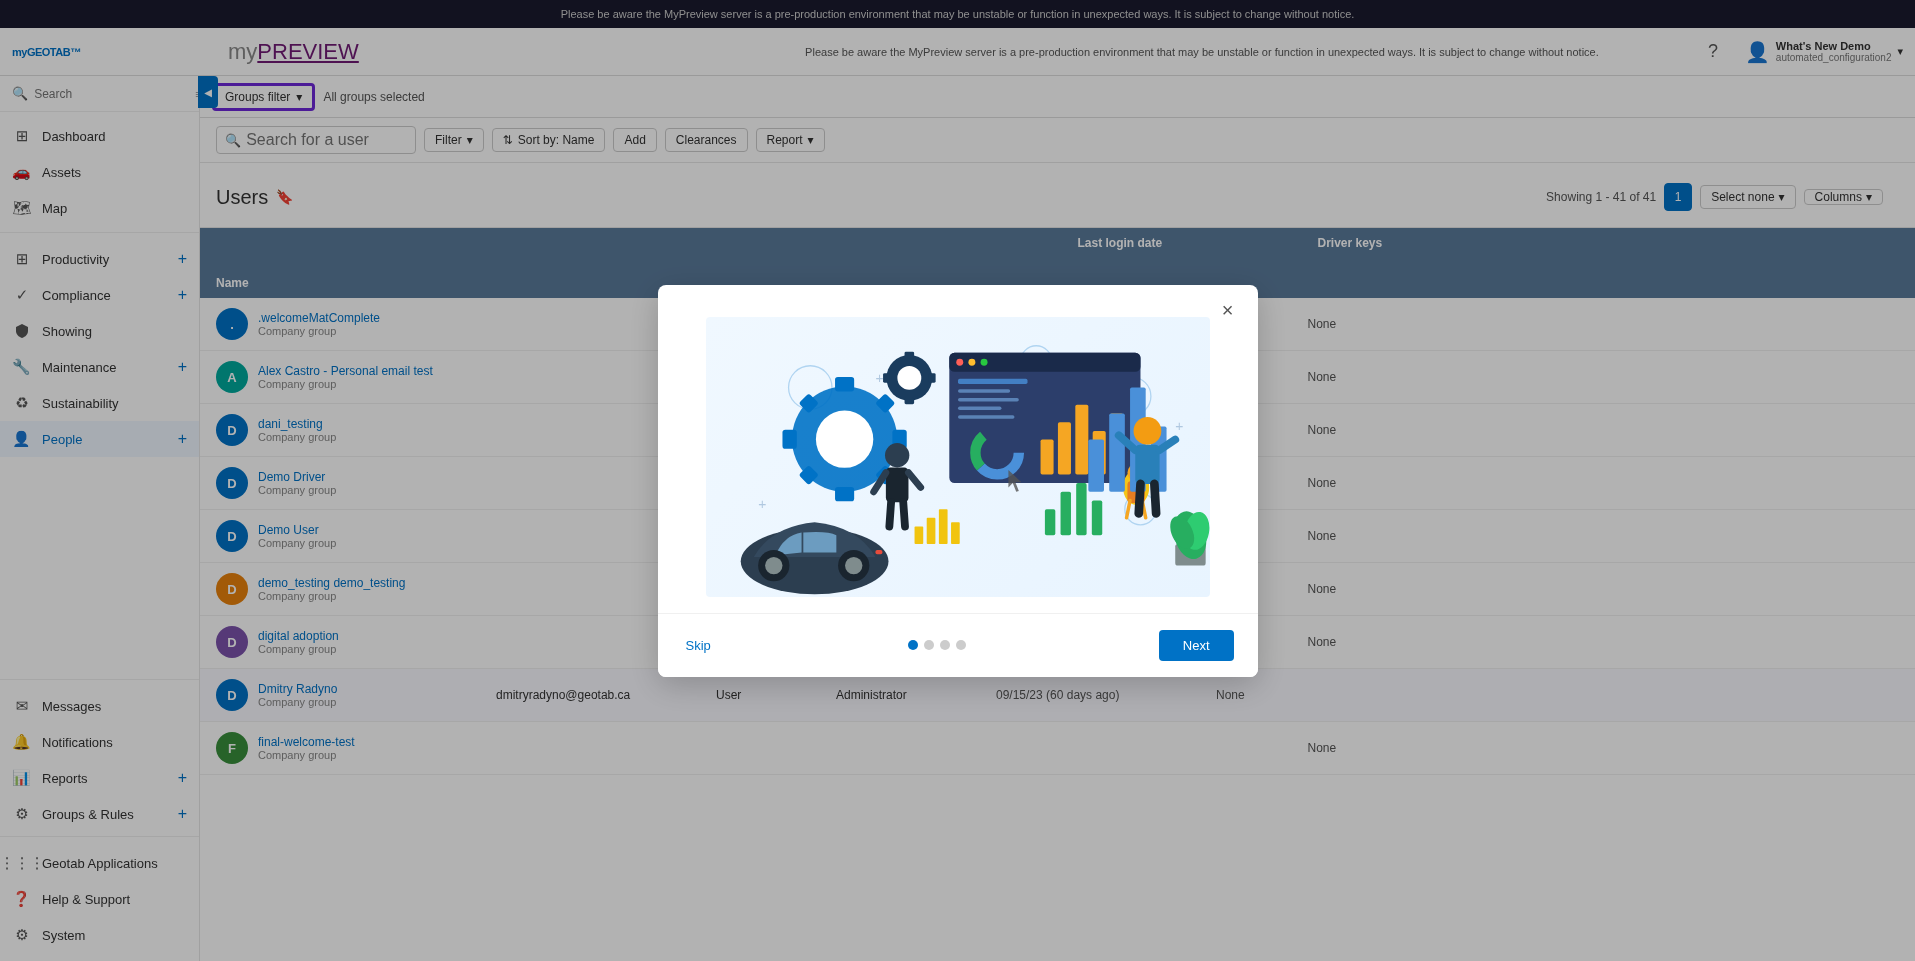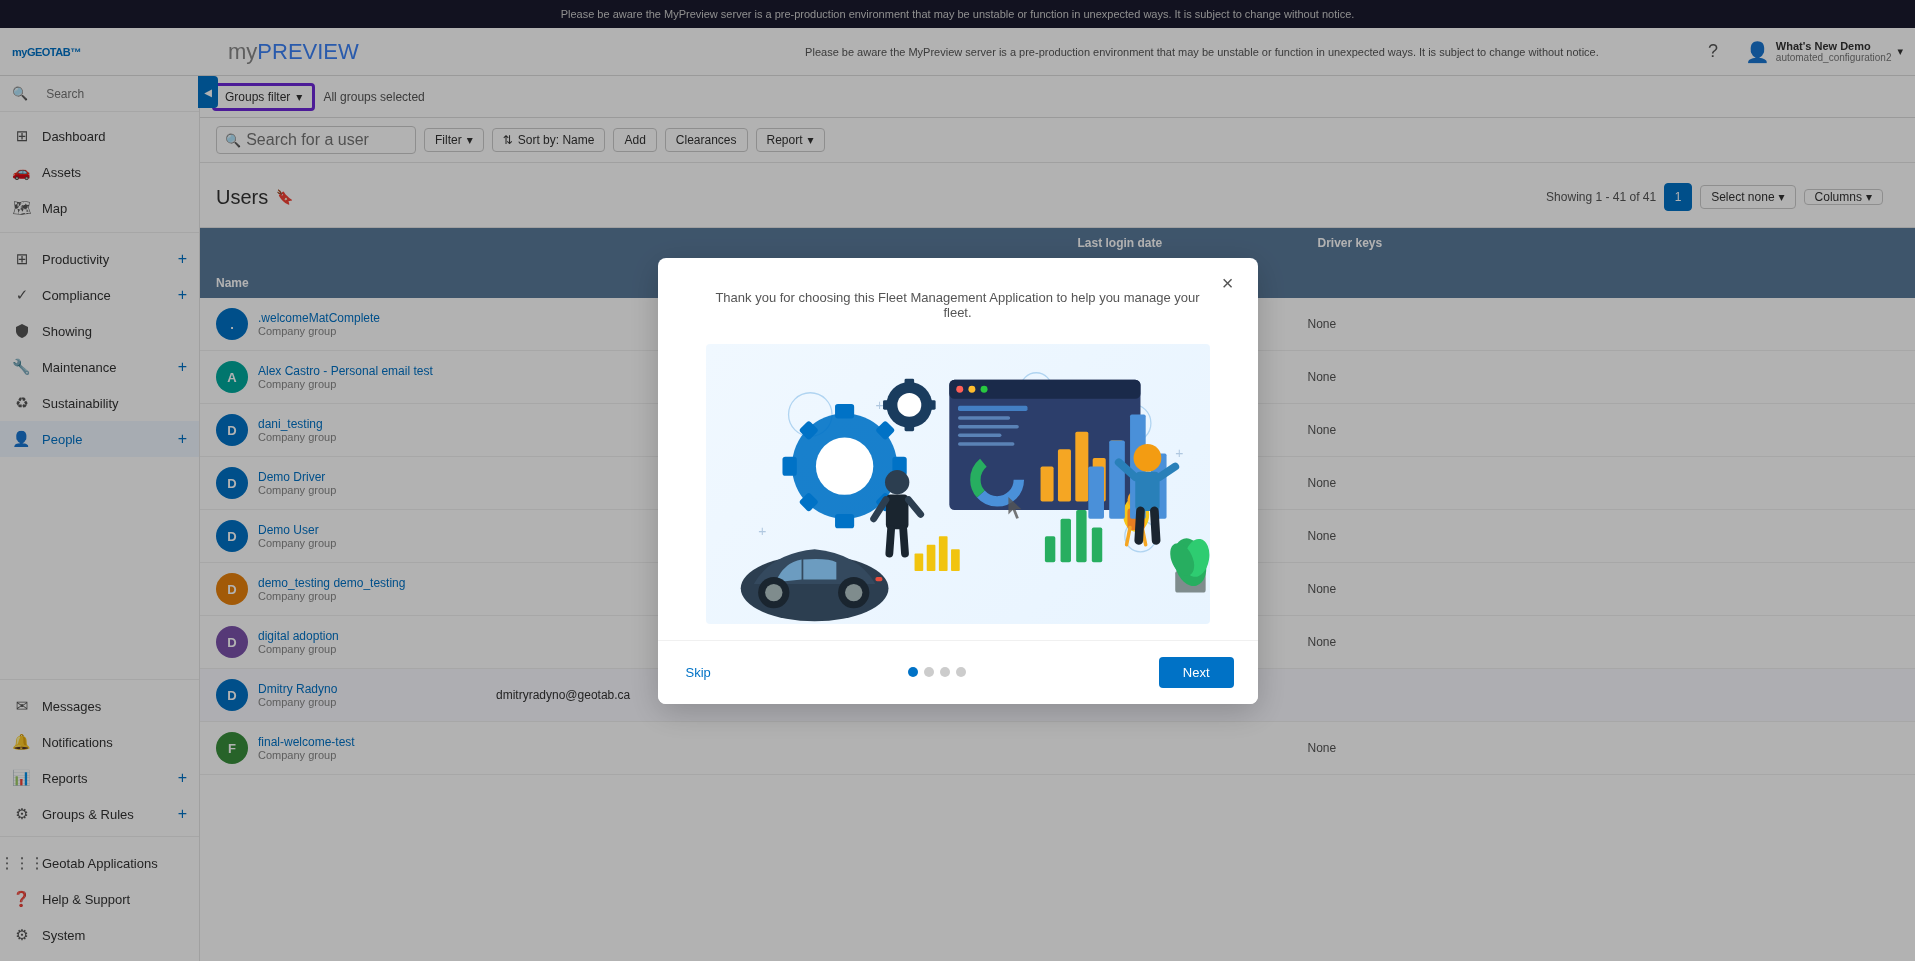--- a/index.html
+++ b/index.html
@@ -138,21 +138,20 @@
       gap: 6px;
     }
 
     .sidebar-search input {
       border: none;
       outline: none;
       font-size: 12px;
       color: #555;
       flex: 1;
       background: transparent;
-      margin-left: 12px;
     }
 
     .sidebar-search-icon { color: #888; font-size: 13px; }
 
     .sidebar-nav {
       padding: 8px 0;
       flex: 1;
     }
 
     .nav-item {
@@ -502,21 +501,21 @@
 
 <div class="top-banner">
   <span>Please be aware the MyPreview server is a pre-production environment that may be unstable or function in unexpected ways. It is subject to change without notice.</span>
 </div>
 
 <div class="header">
   <div class="header-logo">
     <span style="font-size:11px;font-weight:bold;color:#0072c6;letter-spacing:-0.5px;">my<strong>GEOTAB</strong>™</span>
   </div>
   <div class="header-mypreview">
-    <span style="font-size:22px;color:#888;font-weight:300;">my<strong style="color:#3b82f6;">PREVIEW</strong></span>
+    <span style="font-size:22px;color:#888;font-weight:300;">my<strong style="color:#701a75;text-decoration:underline;">PREVIEW</strong></span>
   </div>
   <div class="header-notice">Please be aware the MyPreview server is a pre-production environment that may be unstable or function in unexpected ways. It is subject to change without notice.</div>
   <div class="header-actions">
     <button class="header-icon-btn" title="Help">?</button>
     <div class="header-user">
       <span style="font-size:20px;color:#ccc;">👤</span>
       <div>
         <div class="user-name">What's New Demo</div>
         <div class="user-sub">automated_configuration2</div>
       </div>
@@ -818,21 +817,20 @@
   </div>
 </div>
 
 <div class="modal-overlay">
   <div class="modal">
     <button class="modal-close">
       <span>×</span>
     </button>
 
     <div class="modal-body">
-      <p class="modal-subtitle">Thank you for choosing this Fleet Management Application to help you manage your fleet.</p>
 
       <div class="modal-illustration">
         <svg width="580" height="280" viewBox="0 0 580 280" xmlns="http://www.w3.org/2000/svg">
 
           <circle cx="120" cy="60" r="25" fill="none" stroke="#b0d4f1" stroke-width="1.5"></circle>
           <circle cx="380" cy="30" r="18" fill="none" stroke="#b0d4f1" stroke-width="1.5"></circle>
           <circle cx="490" cy="70" r="22" fill="none" stroke="#b0d4f1" stroke-width="1.5"></circle>
           <circle cx="500" cy="200" r="18" fill="none" stroke="#b0d4f1" stroke-width="1.5"></circle>
 
           <text x="195" y="55" fill="#b0c8e0" font-size="16">+</text>

